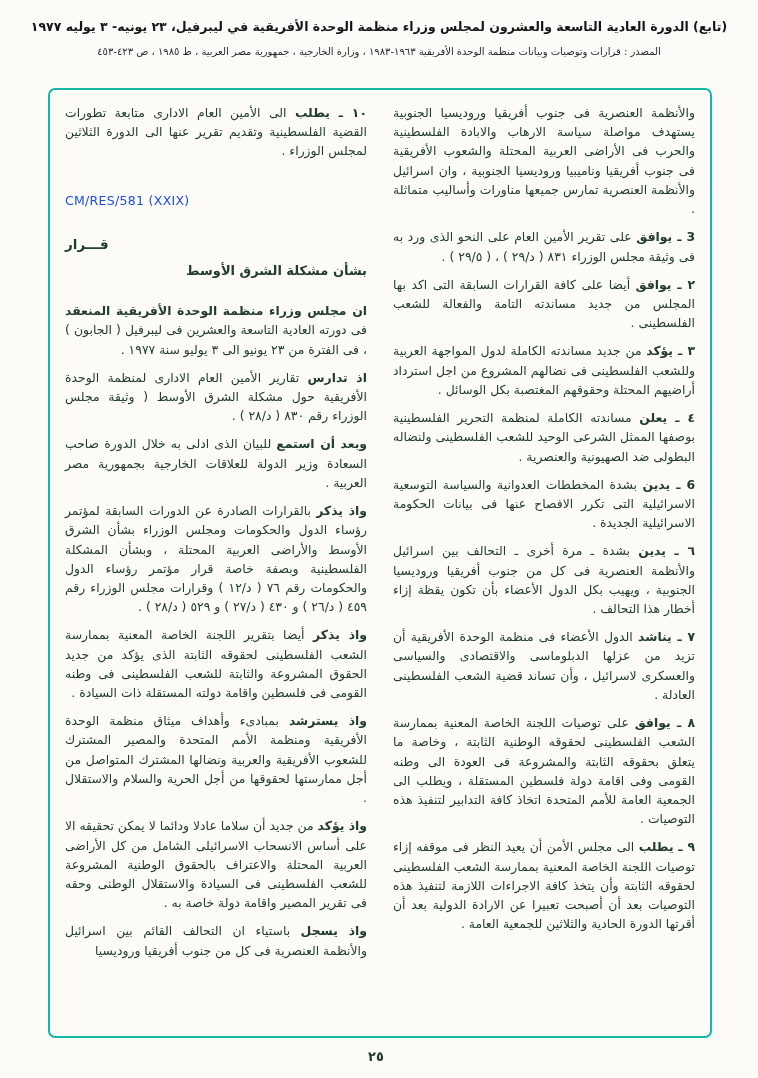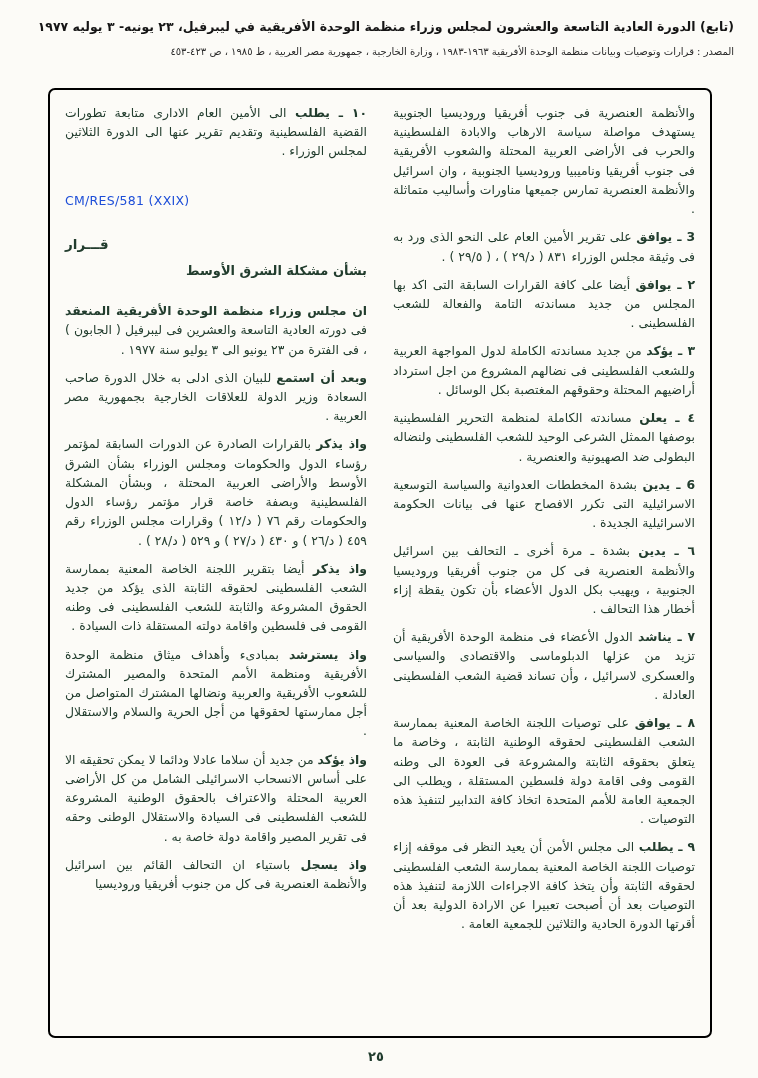--- a/index.html
+++ b/index.html
@@ -10,40 +10,40 @@
   }
   .page {
     position: relative;
     width: 758px; height: 1078px;
     background: #fcfbf7;
     color: #20392b;
     overflow: hidden;
   }
   .page-header {
     direction: rtl;
-    text-align: right;
+    text-align: center;
     padding: 18px 24px 0 24px;
   }
   .header-line1 {
     font-size: 12.5px;
     font-weight: bold;
     color: #151515;
     line-height: 1.4;
   }
   .header-line2 {
     font-size: 10px;
     color: #2a2a2a;
     margin-top: 9px;
     line-height: 1.4;
   }
   .doc-frame {
     position: absolute;
     left: 48px; right: 46px;
     top: 88px; height: 950px;
-    border: 2px solid #000000;
+    border: 2px solid #14b8a6;
     border-radius: 7px;
     padding: 13px 15px;
     overflow: hidden;
     background: #fcfbf7;
   }
   .columns {
     display: flex;
     direction: ltr;           
     gap: 26px;
     height: 100%;
@@ -110,20 +110,23 @@
 
         <div class="res-title">قـــرار</div>
         <div class="res-subtitle">بشأن مشكلة الشرق الأوسط</div>
 
         <div>
 
             <p class="para">
               <span class="lead">ان مجلس وزراء منظمة الوحدة الأفريقية المنعقد</span><span> فى دورته العادية التاسعة والعشرين فى ليبرفيل ( الجابون ) ، فى الفترة من ٢٣ يونيو الى ٣ يوليو سنة ١٩٧٧ .</span>
             </p>
 
+            <p class="para">
+              <span class="lead">اذ تدارس</span><span> تقارير الأمين العام الادارى لمنظمة الوحدة الأفريقية حول مشكلة الشرق الأوسط ( وثيقة مجلس الوزراء رقم ٨٣٠ ( د/٢٨ ) .</span>
+            </p>
 
             <p class="para">
               <span class="lead">وبعد أن استمع</span><span> للبيان الذى ادلى به خلال الدورة صاحب السعادة وزير الدولة للعلاقات الخارجية بجمهورية مصر العربية .</span>
             </p>
 
             <p class="para">
               <span class="lead">واذ يذكر</span><span> بالقرارات الصادرة عن الدورات السابقة لمؤتمر رؤساء الدول والحكومات ومجلس الوزراء بشأن الشرق الأوسط والأراضى العربية المحتلة ، وبشأن المشكلة الفلسطينية وبصفة خاصة قرار مؤتمر رؤساء الدول والحكومات رقم ٧٦ ( د/١٢ ) وقرارات مجلس الوزراء رقم ٤٥٩ ( د/٢٦ ) و ٤٣٠ ( د/٢٧ ) و ٥٢٩ ( د/٢٨ ) .</span>
             </p>
 
             <p class="para">

